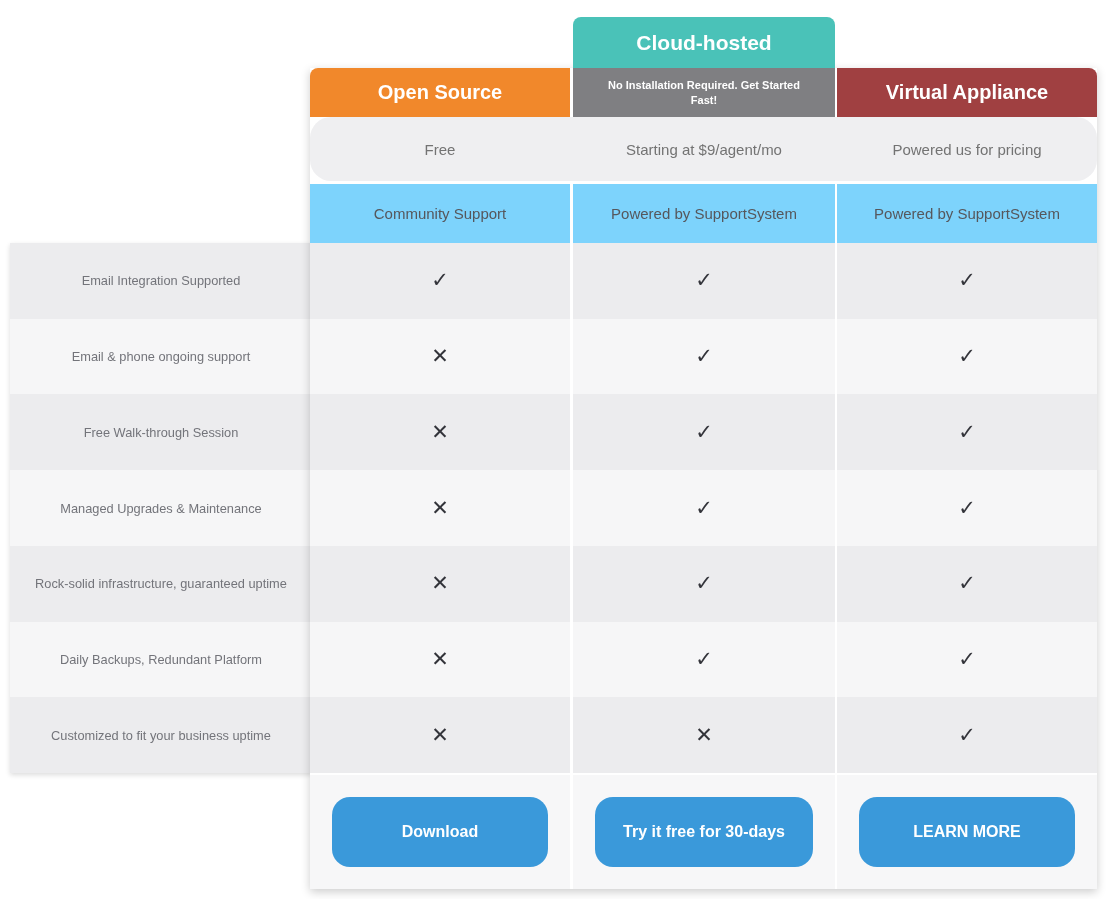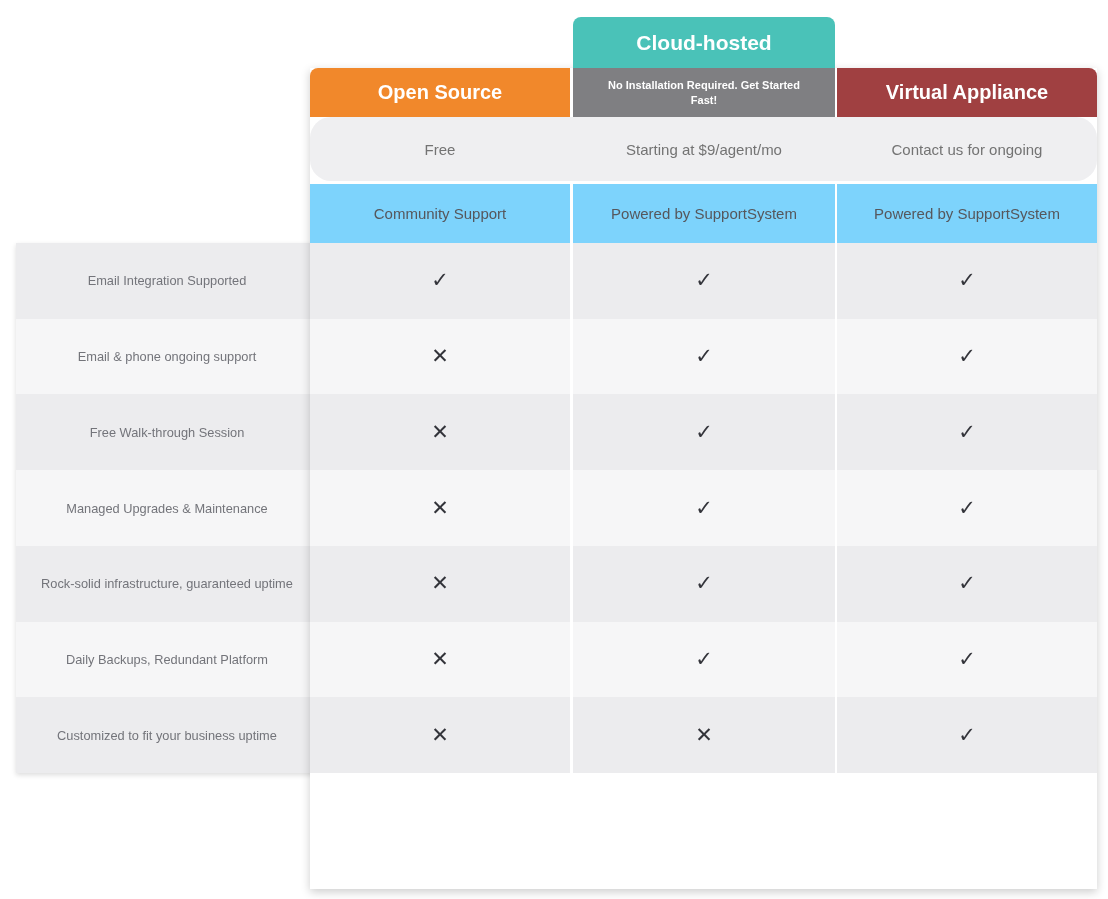--- a/index.html
+++ b/index.html
@@ -2,21 +2,21 @@
 <html><head>
 <meta charset="utf-8">
 <style>
   * { box-sizing: border-box; margin: 0; padding: 0; }
   html, body { background: #ffffff; }
   body { font-family: "Liberation Sans", sans-serif; }
   .screen { position: relative; width: 1108px; height: 899px; background: #ffffff; overflow: hidden; }
 
   
   .labels-panel {
-    position: absolute; left: 16px; top: 243px; width: 302px; height: 530px;
+    position: absolute; left: 10px; top: 243px; width: 302px; height: 530px;
     display: flex; flex-direction: column;
     box-shadow: 0 2px 5px rgba(0,0,0,.14);
   }
   .label-row {
     flex: 1; display: flex; align-items: center; justify-content: center;
     text-align: center; font-size: 12.8px; color: #73747a; padding: 0 8px;
   }
   .label-row:nth-child(odd)  { background: #ececee; }
   .label-row:nth-child(even) { background: #f6f6f7; }
 
@@ -105,21 +105,21 @@
 
   <div class="band headers">
     <div class="c1 header orange">Open Source</div>
     <div class="c2 header tagline">No Installation Required. Get Started Fast!</div>
     <div class="c3 header red">Virtual Appliance</div>
   </div>
 
   <div class="band pricing">
     <div class="c1 price-cell">Free</div>
     <div class="c2 price-cell">Starting at $9/agent/mo</div>
-    <div class="c3 price-cell">Contact us for ongoing</div>
+    <div class="c3 price-cell">Powered us for pricing</div>
   </div>
 
   <div class="band support">
     <div class="c1 support-cell">Community Support</div>
     <div class="c2 support-cell">Powered by SupportSystem</div>
     <div class="c3 support-cell">Powered by SupportSystem</div>
   </div>
 
   <div class="band features">
     <div class="c1 feature-col">
@@ -186,14 +186,25 @@
         </div>
       <div class="mark-cell">
           <span class="mark">✓</span>
         </div>
       <div class="mark-cell">
           <span class="mark">✓</span>
         </div>
     </div>
   </div>
 
+  <div class="band actions">
+    <div class="c1 action-cell">
+      <button class="action-btn">Download</button>
+    </div>
+    <div class="c2 action-cell">
+      <button class="action-btn">Try it free for 30-days</button>
+    </div>
+    <div class="c3 action-cell">
+      <button class="action-btn">LEARN MORE</button>
+    </div>
+  </div>
 
 </div>
 
 </body></html>

